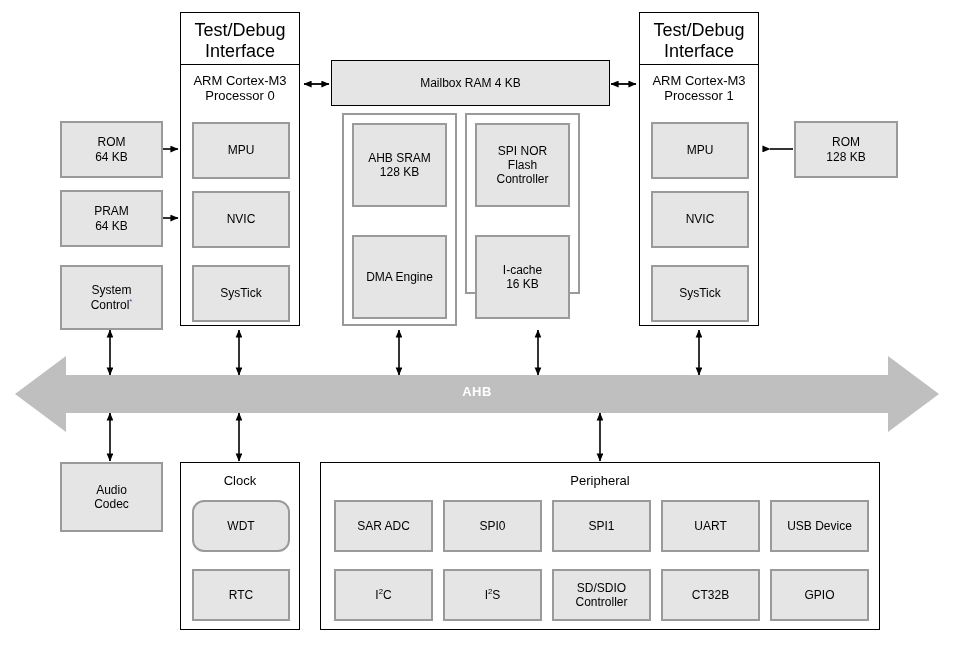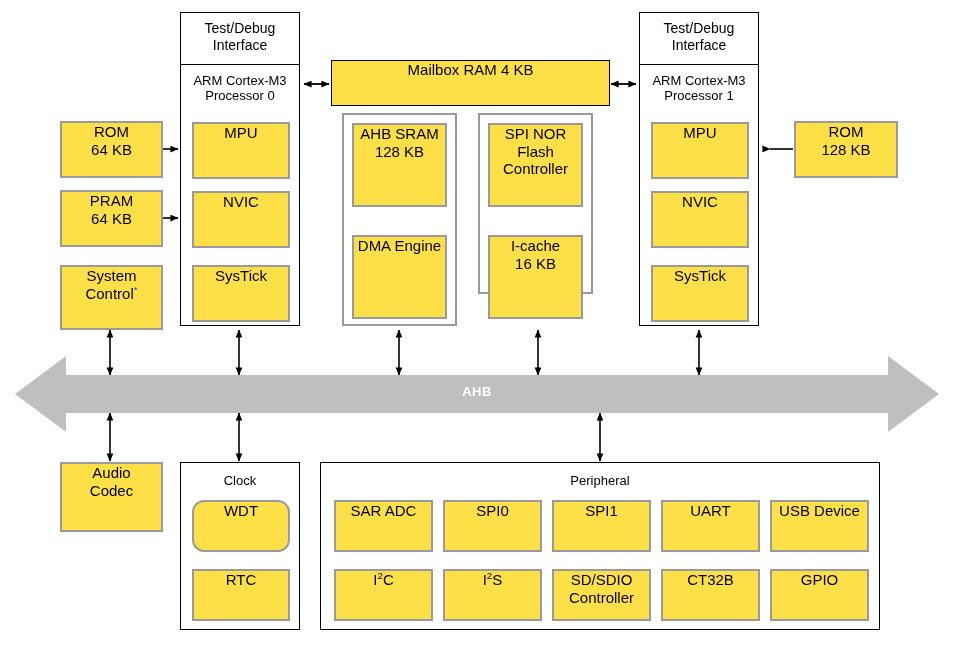--- a/index.html
+++ b/index.html
@@ -5,45 +5,45 @@
   html,body{margin:0;padding:0;background:#ffffff;}
   body{font-family:"Liberation Sans","DejaVu Sans",sans-serif;}
   #canvas{position:relative;width:954px;height:654px;background:#ffffff;overflow:hidden;}
 
   
   .abs{position:absolute;box-sizing:border-box;}
 
   
   .blk{
     border:2px solid #9a9a9a;
-    background:#fde047;
-    display:flex;align-items:flex-start;justify-content:center;
+    background:#e5e5e5;
+    display:flex;align-items:center;justify-content:center;
     text-align:center;
-    font-size:15px;color:#000;line-height:1.18;
+    font-size:12px;color:#000;line-height:1.18;
   }
   
   .blk-dark{border:1.5px solid #000;}
 
   
   .cont{
     border:1.5px solid #000;
     background:#ffffff;
     box-sizing:border-box;
   }
   .cont-grey{border:2px solid #9a9a9a;}
 
   .lbl{
     position:absolute;left:0;right:0;text-align:center;
     font-size:15.5px;color:#000;line-height:1.18;
   }
   .lbl-bold{font-weight:normal;font-size:13px;}
 
   .td-title{
     position:absolute;left:0;right:0;top:0;
-    text-align:center;font-size:14px;line-height:1.18;
+    text-align:center;font-size:18px;line-height:1.18;
     padding-top:7px;
   }
   .td-rule{position:absolute;left:0;right:0;height:0;border-top:1.5px solid #000;}
 
   .star{color:#2a4bd7;}
   sup{font-size:0.65em;vertical-align:super;line-height:0;}
   #ahb-label{
     position:absolute;left:0;right:0;text-align:center;
     color:#ffffff;font-weight:bold;font-size:13px;letter-spacing:.5px;
   }
@@ -174,21 +174,21 @@
       <div>
         <span>AHB SRAM</span><br>
         <span>128 KB</span>
       </div>
     </div>
     <div class="abs blk" style="left:8px;top:120px;width:95px;height:84px;">
       <span>DMA Engine</span>
     </div>
   </div>
 
-  <div class="abs cont-grey" style="left:478px;top:113px;width:115px;height:181px;">
+  <div class="abs cont-grey" style="left:465px;top:113px;width:115px;height:181px;">
     <div class="abs blk" style="left:8px;top:8px;width:95px;height:84px;">
       <div>
         <span>SPI NOR</span><br>
         <span>Flash</span><br>
         <span>Controller</span>
       </div>
     </div>
     <div class="abs blk" style="left:8px;top:120px;width:95px;height:84px;">
       <div>
         <span>I-cache</span><br>

